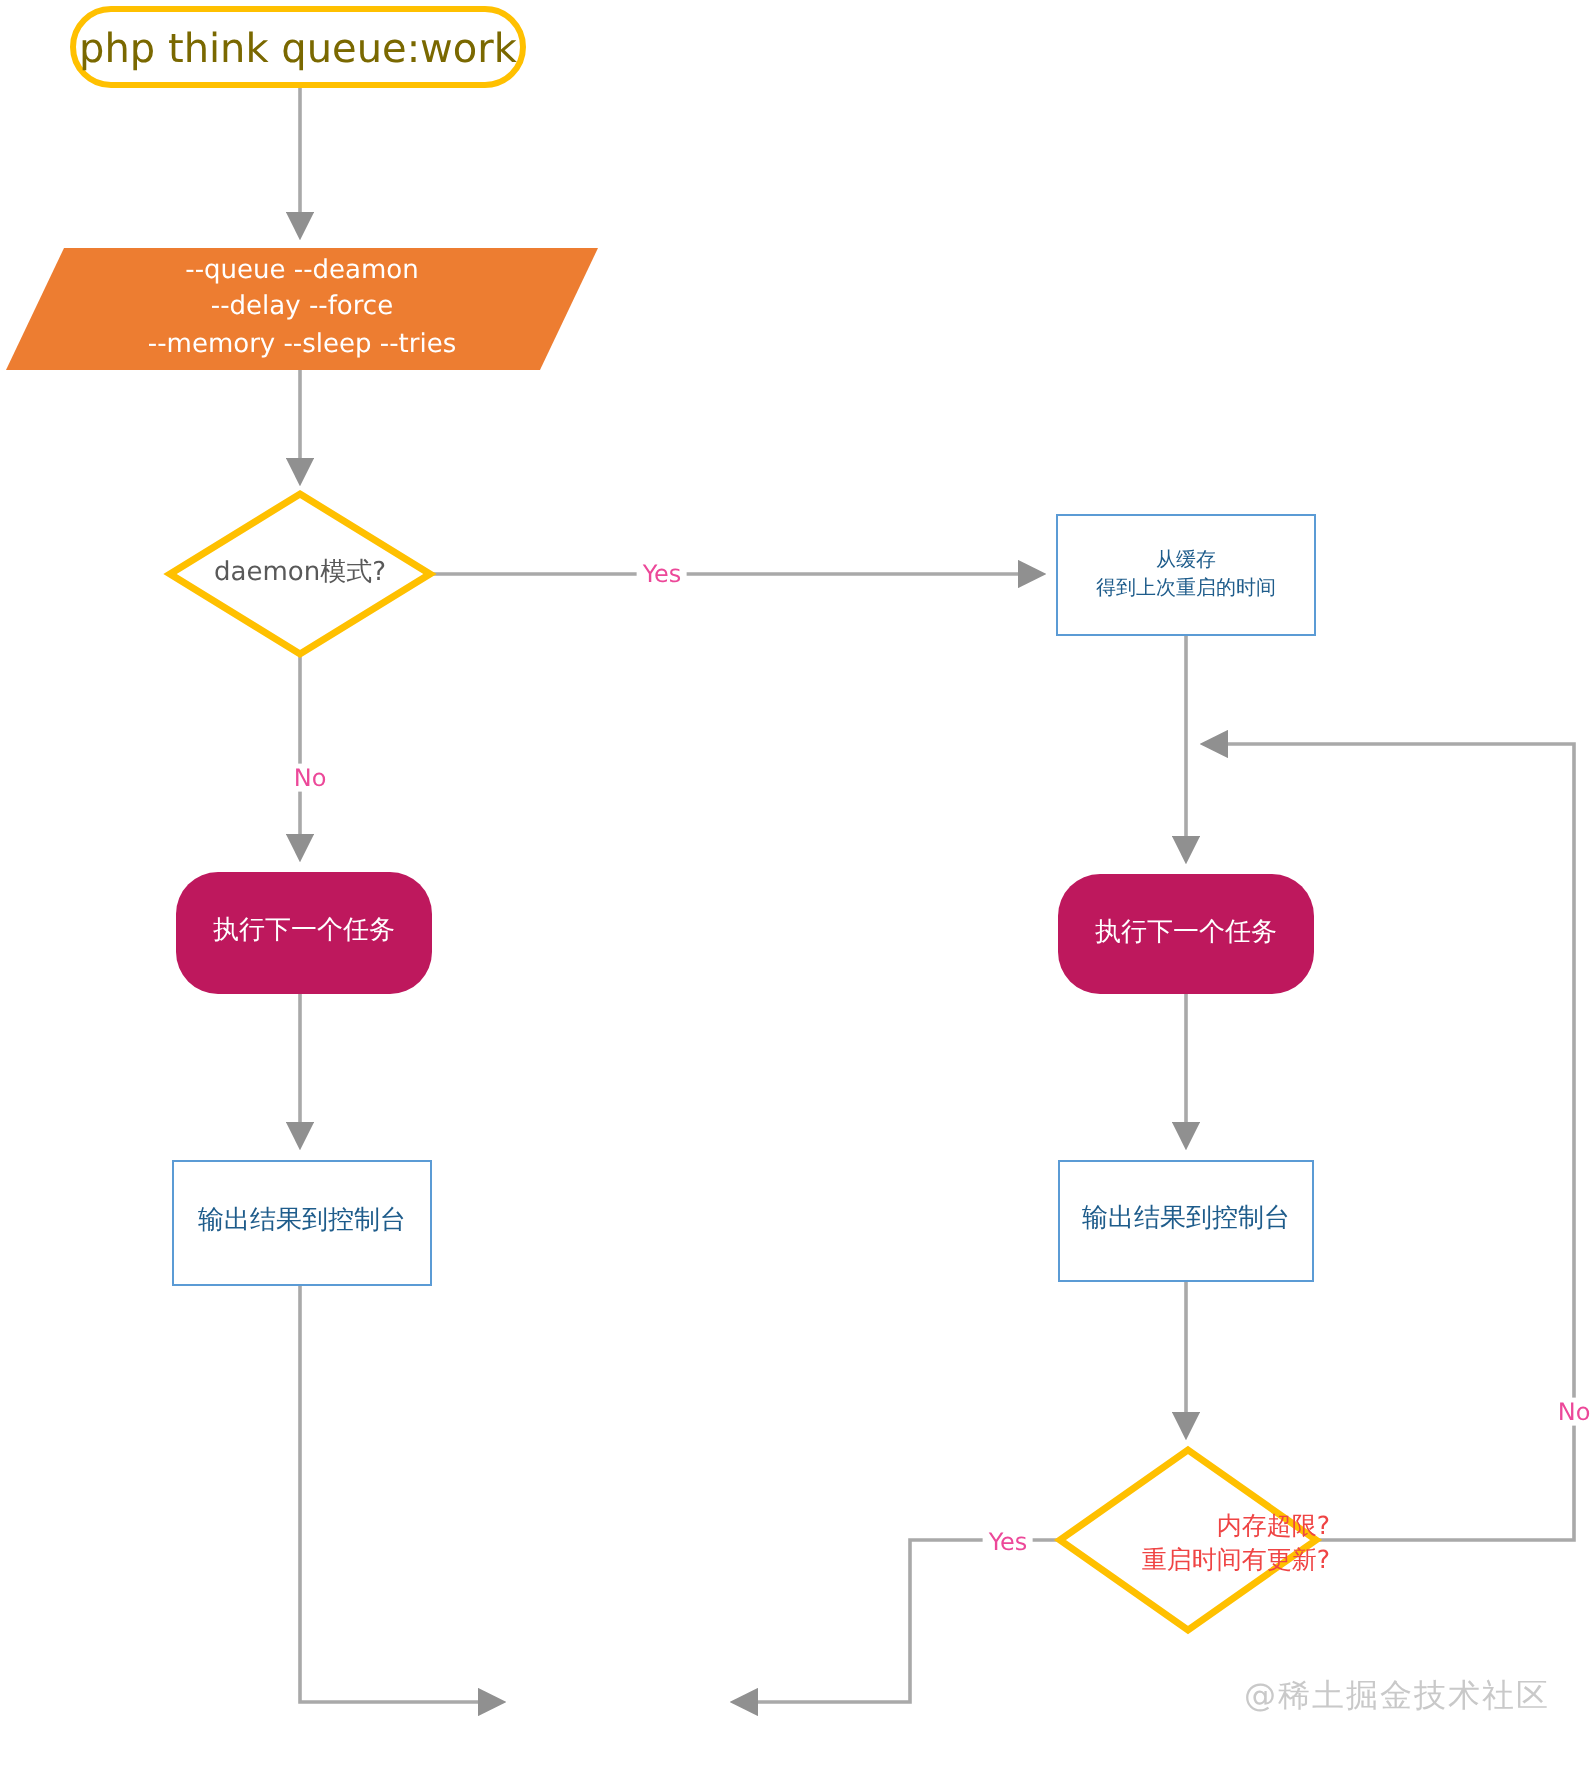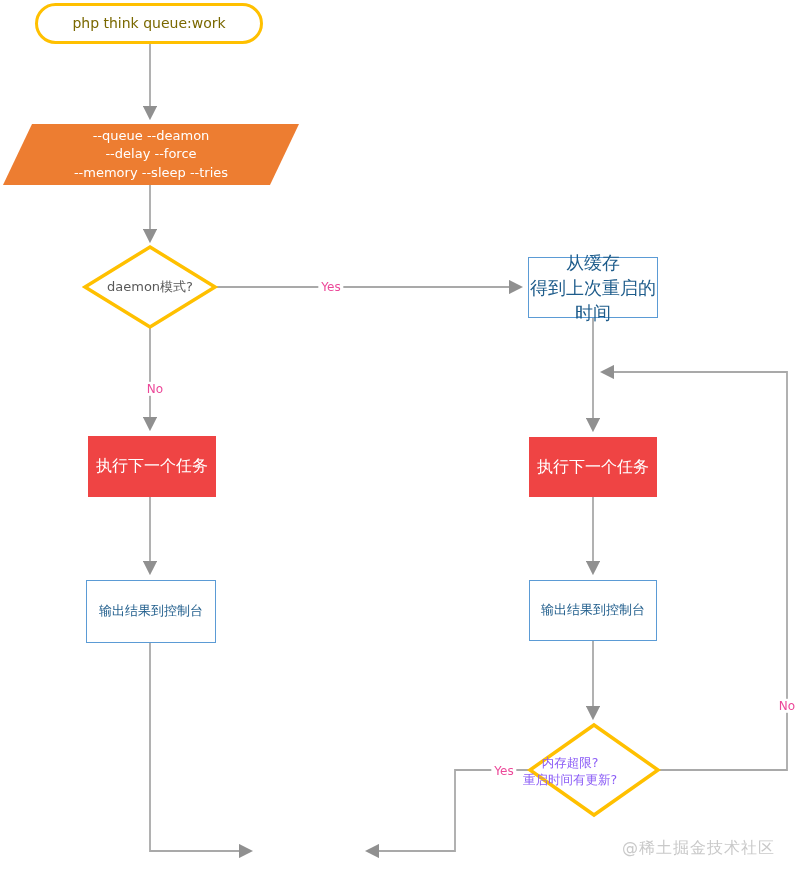--- a/index.html
+++ b/index.html
@@ -12,21 +12,21 @@
     text-align:center;white-space:pre-line;line-height:1.4;
   }
   .terminal{
     background:#ffffff;border:3px solid #FFC000;border-radius:26px;
     color:#7A6800;
   }
   .io-parallelogram{
     background:#ED7D31;color:#ffffff;font-size:13px;
     clip-path:polygon(9.8% 0%,100% 0%,90.2% 100%,0% 100%);
   }
-  .process-filled{background:#ef4444;color:#ffffff;font-size:16px;}
+  .process-filled{background:#be185d;color:#ffffff;font-size:13px;border-radius:21px;}
   .process-outline{
     background:#ffffff;border:1.5px solid #5B9BD5;color:#1E5C8B;font-size:13px;
   }
   .decision-text{background:transparent;z-index:2;}
   .edge-label{
     position:absolute;z-index:3;transform:translate(-50%,-50%);
     background:#ffffff;color:#ec4899;font-size:12px;padding:0 3px;line-height:1.2;
   }
   .watermark{
     position:absolute;z-index:3;left:622px;top:838px;
@@ -54,40 +54,40 @@
       <polyline points="150,497 150,573" marker-end="url(#arrow)"></polyline>
       <polyline points="593,497 593,573" marker-end="url(#arrow)"></polyline>
       <polyline points="593,641 593,718" marker-end="url(#arrow)"></polyline>
       <polyline points="530,770 455,770 455,851 367,851" marker-end="url(#arrow)"></polyline>
       <polyline points="150,643 150,851 251,851" marker-end="url(#arrow)"></polyline>
     </g>
     <polygon points="150,247 215,287 150,327 85,287" fill="#ffffff" stroke="#FFC000" stroke-width="3.5"></polygon>
     <polygon points="594,725 658,770 594,815 530,770" fill="#ffffff" stroke="#FFC000" stroke-width="3.5"></polygon>
   </svg>
 
-  <div class="node terminal" style="left:35px;top:3px;width:228px;height:41px;font-size:14px;">php think queue:work</div>
+  <div class="node terminal" style="left:35px;top:3px;width:228px;height:41px;font-size:20px;">php think queue:work</div>
 
   <div class="node decision-text" style="left:85px;top:248px;width:130px;height:78px;color:#595959;font-size:13px;">daemon模式?</div>
 
   <div class="node io-parallelogram" style="left:3px;top:124px;width:296px;height:61px;">--queue --deamon
 --delay --force
 --memory --sleep --tries</div>
 
-  <div class="node process-outline" style="left:528px;top:257px;width:130px;height:61px;font-size:18px;">从缓存
+  <div class="node process-outline" style="left:528px;top:257px;width:130px;height:61px;font-size:10px;">从缓存
 得到上次重启的时间</div>
 
   <div class="node process-filled" style="left:88px;top:436px;width:128px;height:61px;">执行下一个任务</div>
 
   <div class="node process-outline" style="left:86px;top:580px;width:130px;height:63px;">输出结果到控制台</div>
 
   <div class="node process-filled" style="left:529px;top:437px;width:128px;height:60px;">执行下一个任务</div>
 
   <div class="node process-outline" style="left:529px;top:580px;width:128px;height:61px;">输出结果到控制台</div>
 
-  <div class="node decision-text" style="left:506px;top:727px;width:128px;height:88px;color:#8b5cf6;font-size:12.5px;">内存超限?
+  <div class="node decision-text" style="left:554px;top:727px;width:128px;height:88px;color:#ef4444;font-size:12.5px;text-align:right;">内存超限?
 重启时间有更新?</div>
 
 
   <div class="edge-label" style="left:331px;top:287px;">Yes</div>
 
   <div class="edge-label" style="left:155px;top:389px;">No</div>
 
   <div class="edge-label" style="left:504px;top:771px;">Yes</div>
 
   <div class="edge-label" style="left:787px;top:706px;">No</div>

